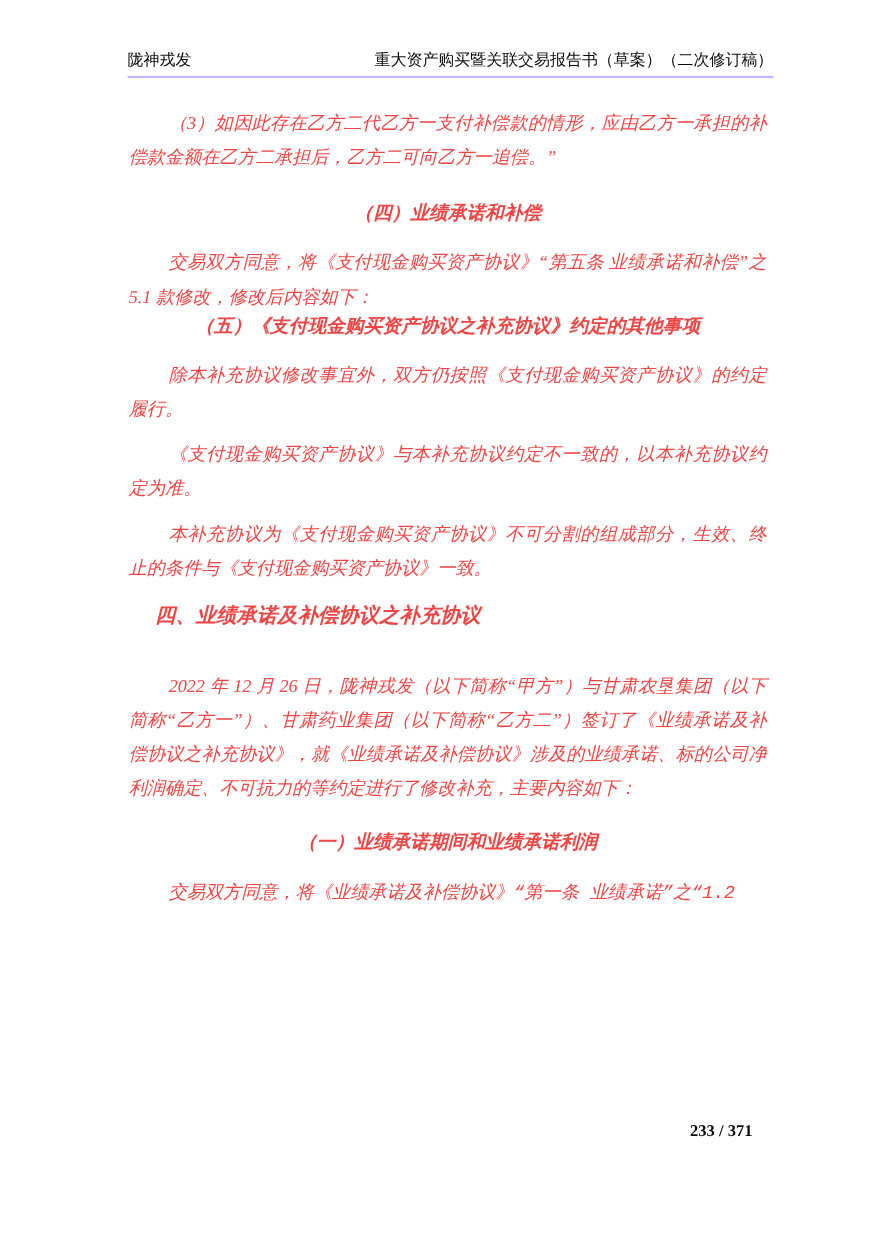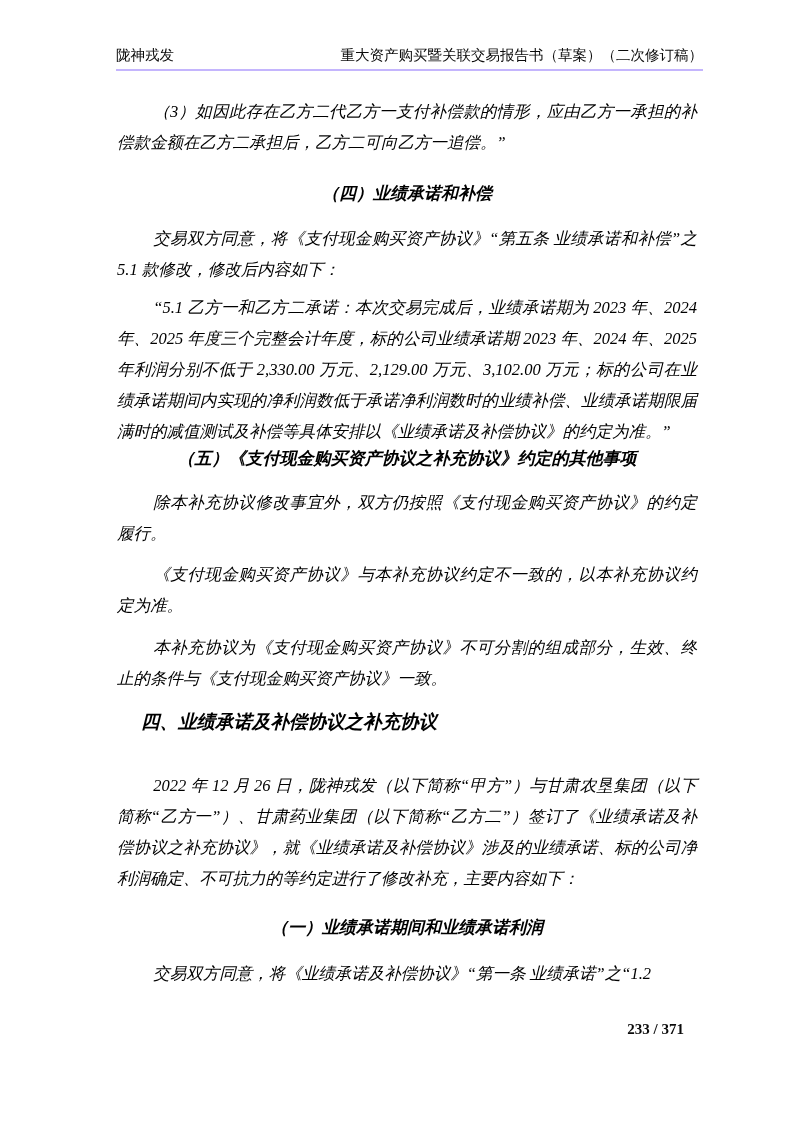--- a/index.html
+++ b/index.html
@@ -25,21 +25,21 @@
     font-family: "Liberation Serif", "DejaVu Serif", serif;
     font-size: 14.5px;
     line-height: 20px;
     color: #0a0a0a;
   }
   
   .doc-body {
     margin: 0 96px 0 117px;
     font-family: "Liberation Serif", "DejaVu Serif", serif;
     font-style: italic;            
-    color: #000000;
+    color: #ef4444;
     text-align: justify;
   }
   .doc-body p {
     font-size: 16.5px;
     line-height: 31px;
     text-indent: 2.2em;
   }
   .doc-body .h2 {
     font-size: 17px;
     line-height: 24px;
@@ -47,21 +47,21 @@
     text-align: center;
   }
   .doc-body .h1 {
     font-size: 18.5px;
     line-height: 27px;
     font-weight: bold;
     text-align: left;
   }
   
   .g25 { margin-top: 25px; } .g24 { margin-top: 24px; } .g22 { margin-top: 22px; }
-  .g19 { margin-top: 34px; } .g18 { margin-top: 18px; } .g17 { margin-top: 17px; }
+  .g19 { margin-top: 34px; } .g18 { margin-top: 18px; font-family: Liberation Mono, monospace; } .g17 { margin-top: 17px; }
   .g16 { margin-top: 16px; } .g15 { margin-top: 15px; margin-left: 24px; } .g14 { }
   .g11 { margin-top: 11px; } .g10 { margin-top: 10px; } .g7  { margin-top: 7px;  }
   
   .page-footer {
     position: absolute;
     top: 1021px;
     right: 109px;
     font-family: Liberation Serif, serif;
     font-weight: bold;
     font-size: 15px;
@@ -75,21 +75,20 @@
 
   <div class="page-header">
     <span>陇神戎发</span>
     <span>重大资产购买暨关联交易报告书（草案）（二次修订稿）</span>
   </div>
 
   <div class="doc-body">
     <p class="g25">（3）如因此存在乙方二代乙方一支付补偿款的情形，应由乙方一承担的补偿款金额在乙方二承担后，乙方二可向乙方一追偿。”</p>
     <div class="h2 g24">（四）业绩承诺和补偿</div>
     <p class="g17">交易双方同意，将《支付现金购买资产协议》“第五条 业绩承诺和补偿”之 5.1 款修改，修改后内容如下：</p>
-    <p class="g7">“5.1 乙方一和乙方二承诺：本次交易完成后，业绩承诺期为 2023 年、2024 年、2025 年度三个完整会计年度，标的公司业绩承诺期 2023 年、2024 年、2025 年利润分别不低于 2,330.00 万元、2,129.00 万元、3,102.00 万元；标的公司在业绩承诺期间内实现的净利润数低于承诺净利润数时的业绩补偿、业绩承诺期限届满时的减值测试及补偿等具体安排以《业绩承诺及补偿协议》的约定为准。”</p>
     <div class="h2 g14">（五）《支付现金购买资产协议之补充协议》约定的其他事项</div>
     <p class="g16">除本补充协议修改事宜外，双方仍按照《支付现金购买资产协议》的约定履行。</p>
     <p class="g10">《支付现金购买资产协议》与本补充协议约定不一致的，以本补充协议约定为准。</p>
     <p class="g11">本补充协议为《支付现金购买资产协议》不可分割的组成部分，生效、终止的条件与《支付现金购买资产协议》一致。</p>
     <div class="h1 g15">四、业绩承诺及补偿协议之补充协议</div>
     <p class="g19">2022 年 12 月 26 日，陇神戎发（以下简称“甲方”）与甘肃农垦集团（以下简称“乙方一”）、甘肃药业集团（以下简称“乙方二”）签订了《业绩承诺及补偿协议之补充协议》，就《业绩承诺及补偿协议》涉及的业绩承诺、标的公司净利润确定、不可抗力的等约定进行了修改补充，主要内容如下：</p>
     <div class="h2 g22">（一）业绩承诺期间和业绩承诺利润</div>
     <p class="g18">交易双方同意，将《业绩承诺及补偿协议》“第一条 业绩承诺”之“1.2</p>
   </div>
 

